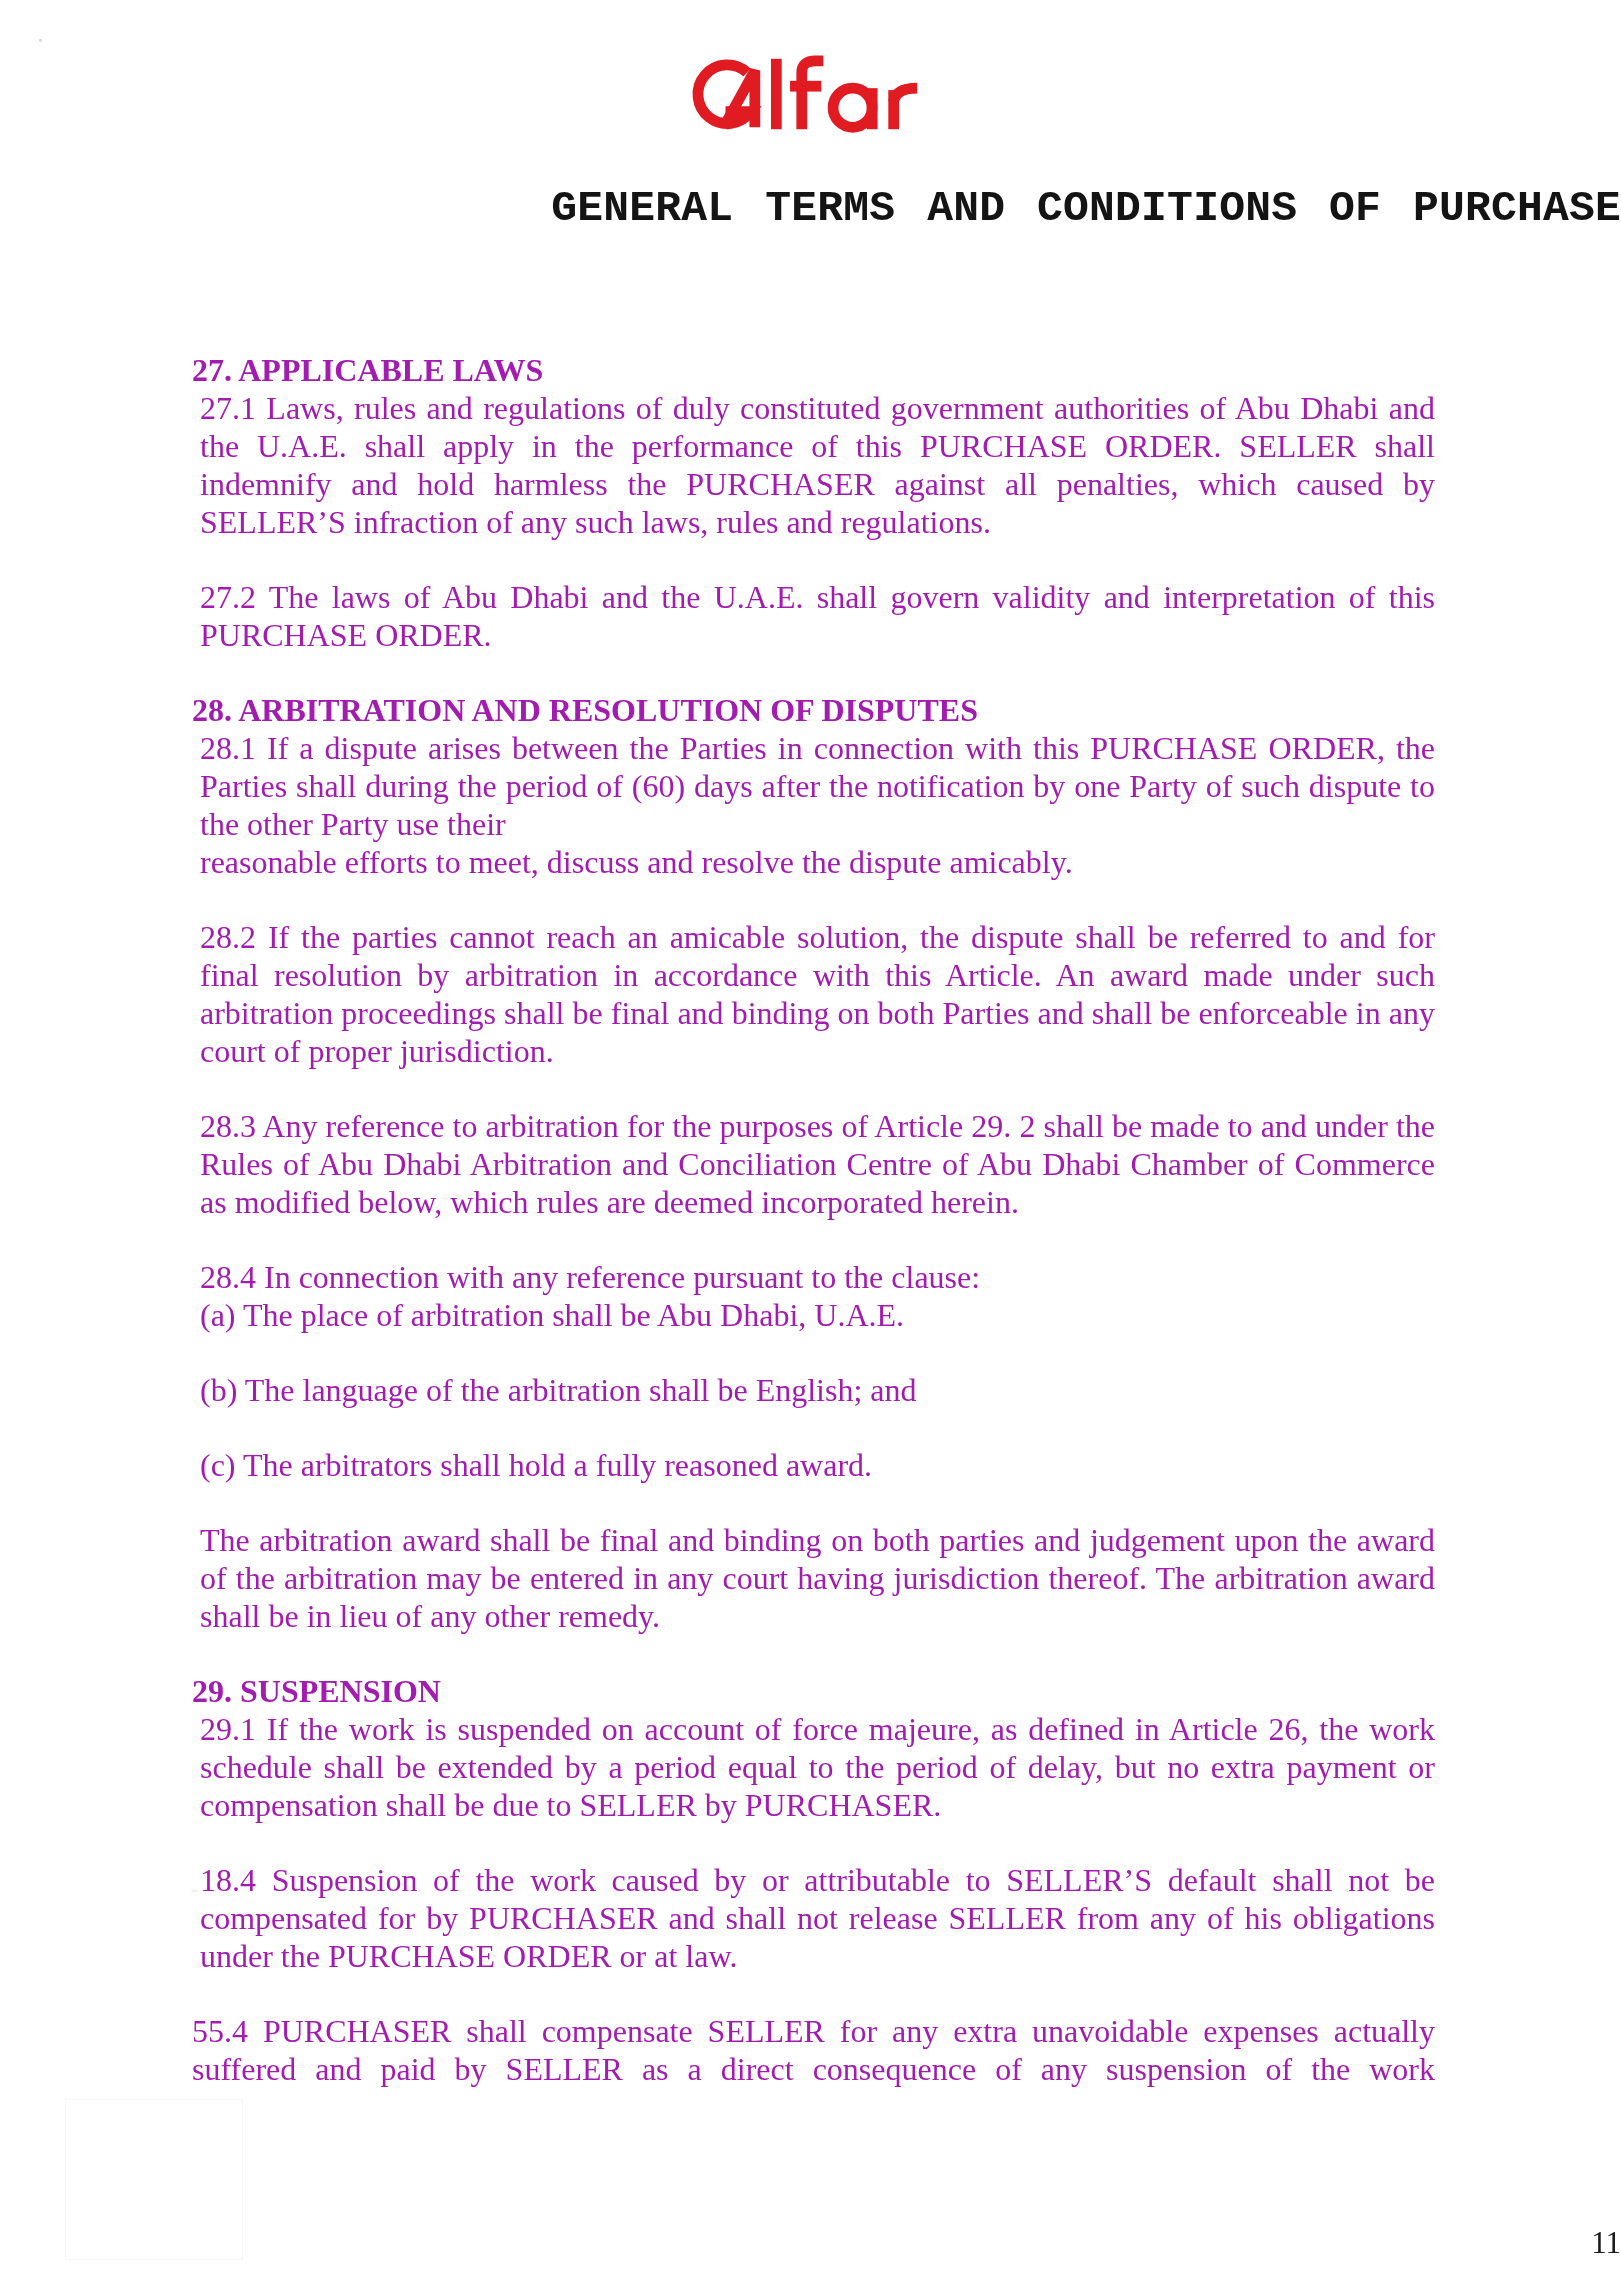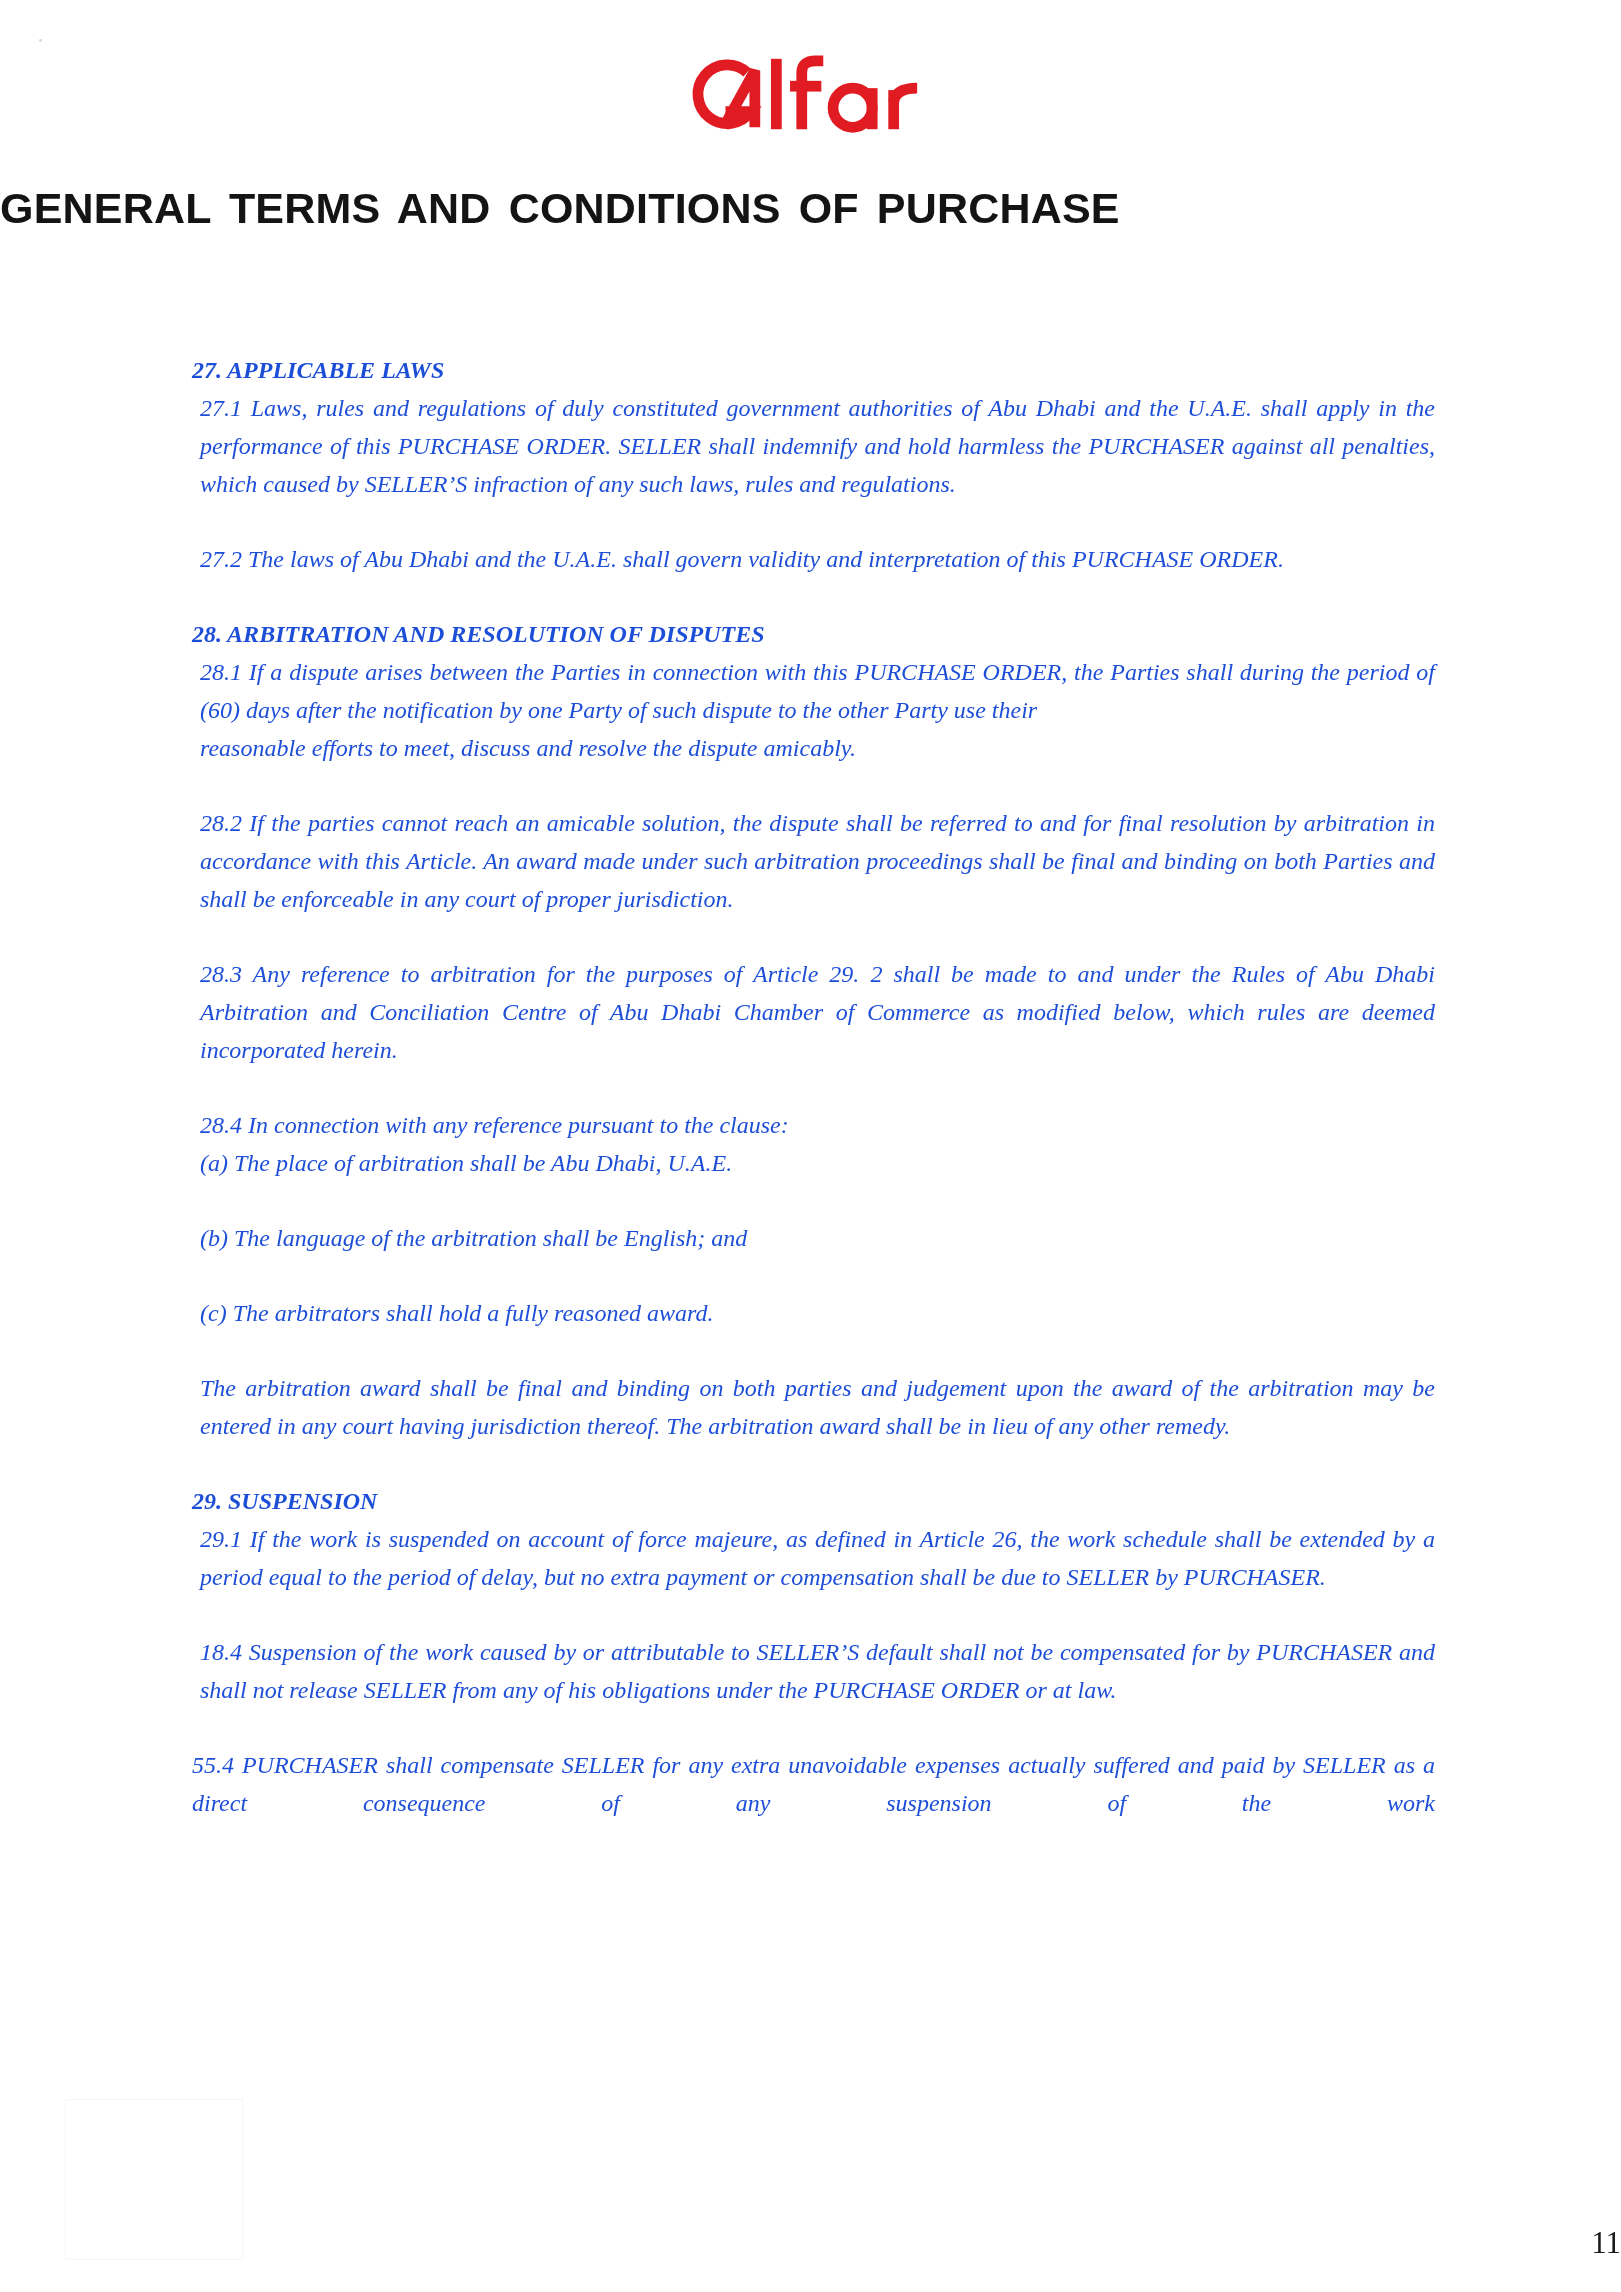--- a/index.html
+++ b/index.html
@@ -1,27 +1,27 @@
 <!DOCTYPE html>
 <html><head>
 <meta charset="utf-8">
 <style>
   html, body { margin: 0; padding: 0; background: #ffffff; }
   body { width: 1621px; height: 2293px; position: relative; overflow: hidden; }
   .page { position: absolute; left: 0; top: 0; width: 1621px; height: 2293px; background: #fff; }
   .logo { position: absolute; left: 686px; top: 51px; width: 255px; height: 88px; }
   .logo svg { display: block; }
   .title {
-    position: absolute; left: 0; width: 1621px; top: 184px; text-align: left;
-    font-family: Liberation Sans, sans-serif; font-weight: bold; font-size: 43px;
+    position: absolute; left: 0; width: 1621px; top: 184px; text-align: right;
+    font-family: Liberation Mono, monospace; font-weight: bold; font-size: 43px;
     color: #141414; letter-spacing: 0.2px; word-spacing: 5.9px;
   }
   .content {
     position: absolute; left: 192px; top: 351px; width: 1243px;
-    font-family: "Liberation Serif", serif; font-size: 24px; line-height: 38px; color: #1d4ed8; font-style: italic;
+    font-family: "Liberation Serif", serif; font-size: 32px; line-height: 38px; color: #a21caf;
   }
   .content p { margin: 0; text-align: justify; }
   .content p.last { text-align-last: left; margin-left: 8px; }
   .h { font-weight: bold; }
   .gap { height: 37px; }
   .justify-all { text-align: justify; text-align-last: justify; }
   .pageno {
     position: absolute; left: 0; width: 1621px; top: 2225px; text-align: right;
     font-family: "Liberation Serif", serif; font-size: 31px; color: #1a1a1a;
   }

